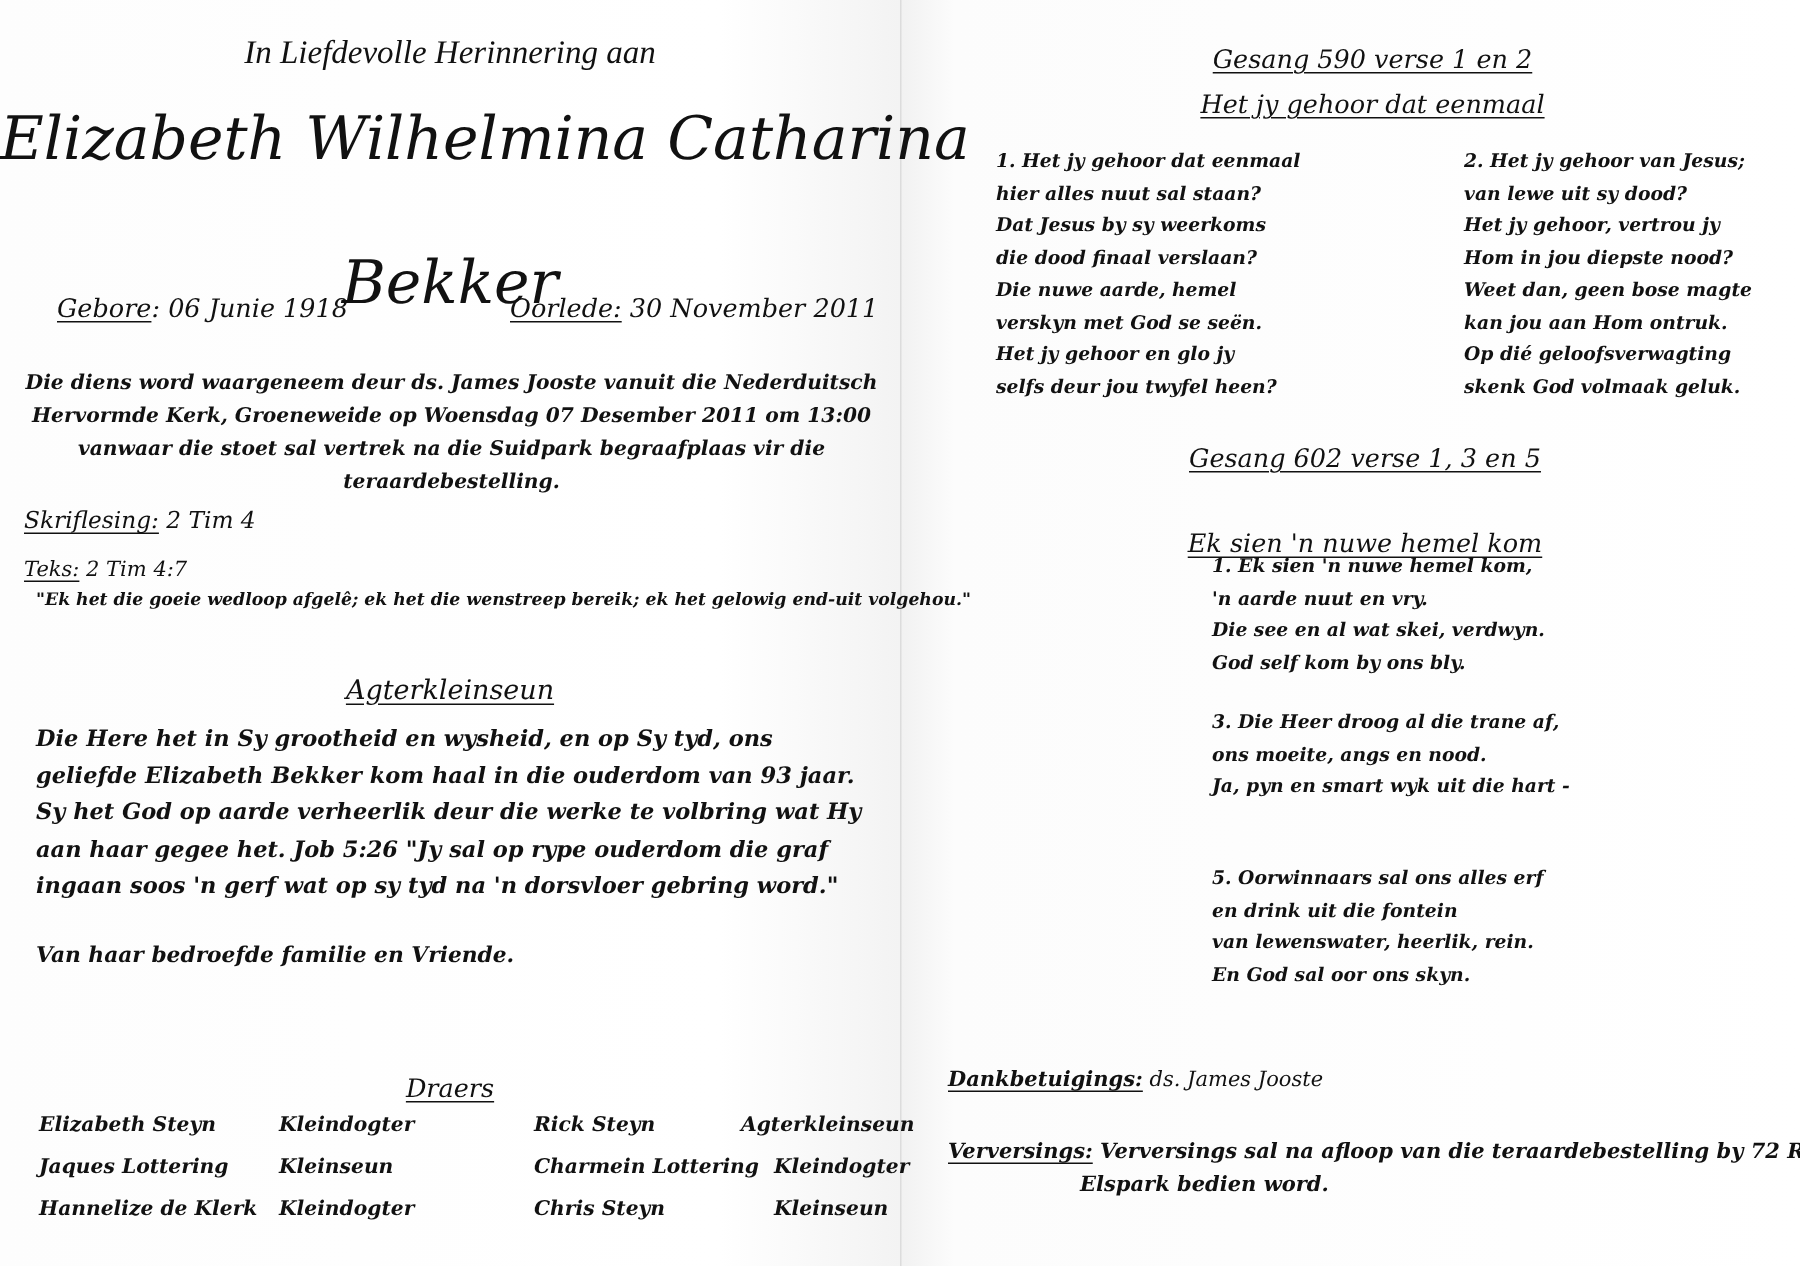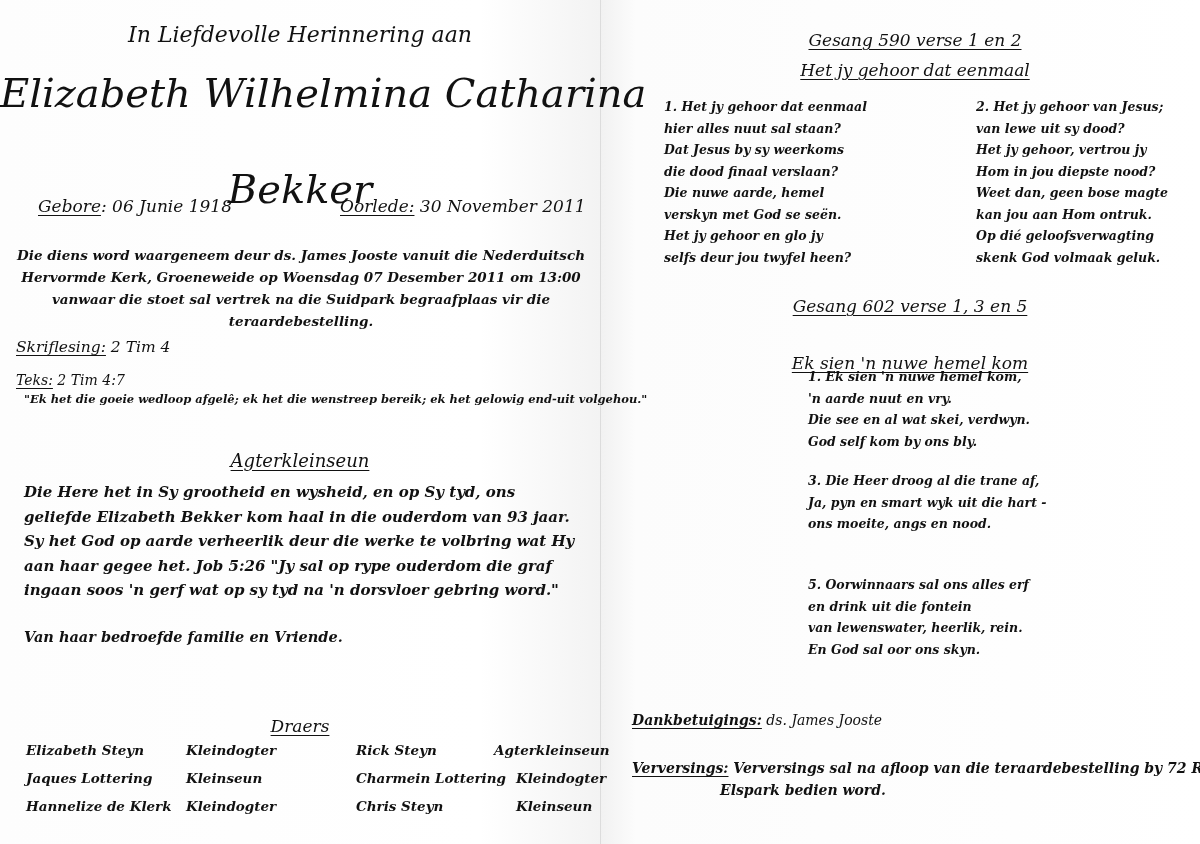--- a/index.html
+++ b/index.html
@@ -13,21 +13,21 @@
   }
   .page { position: absolute; top: 0; height: 844px; }
   .page-left { left: 0; width: 600px; background: linear-gradient(90deg,#fdfdfd 0%,#ffffff 80%,#f3f3f3 100%); }
   .page-right { left: 600px; width: 600px; background: linear-gradient(90deg,#f1f1f1 0%,#fcfcfc 6%,#ffffff 100%); }
   .fold { position: absolute; left: 600px; top: 0; width: 1px; height: 844px; background: #dcdcdc; }
 
   .abs { position: absolute; white-space: nowrap; }
   .u { text-decoration: underline; text-underline-offset: 3px; }
 
   
-  .intro { left: 0; width: 600px; top: 22px; font-size: 22px; text-align: center; }
+  .intro { left: 0; width: 600px; top: 22px; font-size: 22px; text-align: center; font-family: Liberation Serif, serif; }
   .name1 { left: 0; width: 600px; top: 70px; font-size: 40px; text-align: center; }
   .name2 { left: 0; width: 600px; top: 130px; font-size: 40px; text-align: center; margin-top: 36px; }
   .dates-born { left: 38px; top: 196px; font-size: 17px; }
   .dates-died { left: 340px; top: 196px; font-size: 17px; }
   .service { left: 16px; width: 570px; top: 244px; font-size: 13.5px; line-height: 22px; text-align: center; white-space: normal; font-weight: bold; }
   .scripture { left: 16px; top: 338px; font-size: 15.5px; font-style: italic; }
   .text-ref { left: 16px; top: 372px; font-size: 14px; font-style: italic; }
   .quote { left: 24px; top: 392px; font-size: 11.5px; font-weight: bold; }
   .farewell-title { left: 0; width: 600px; top: 450px; font-size: 18px; text-align: center; }
   .farewell-body { left: 24px; width: 560px; top: 480px; font-size: 15px; line-height: 24.5px; white-space: normal; font-weight: bold; }
@@ -113,22 +113,22 @@
 <div class="abs hymn2-sub u">Ek sien 'n nuwe hemel kom</div>
 
 <div class="abs verse" style="left:808px;top:366px">
   <div>1. Ek sien 'n nuwe hemel kom,</div>
   <div>'n aarde nuut en vry.</div>
   <div>Die see en al wat skei, verdwyn.</div>
   <div>God self kom by ons bly.</div>
 </div>
 <div class="abs verse" style="left:808px;top:470px">
   <div>3. Die Heer droog al die trane af,</div>
+  <div>ons moeite, angs en nood.</div>
   <div>Ja, pyn en smart wyk uit die hart -</div>
-  <div>ons moeite, angs en nood.</div>
 </div>
 <div class="abs verse" style="left:808px;top:574px">
   <div>5. Oorwinnaars sal ons alles erf</div>
   <div>en drink uit die fontein</div>
   <div>van lewenswater, heerlik, rein.</div>
   <div>En God sal oor ons skyn.</div>
 </div>
 
 <div class="abs ack"><span class="u ack-lbl">Dankbetuigings:</span><span> ds. James Jooste</span></div>
 <div class="abs ref"><span class="u ref-lbl">Verversings:</span><span> Verversings sal na afloop van die teraardebestelling by 72 Raven straat</span></div>

